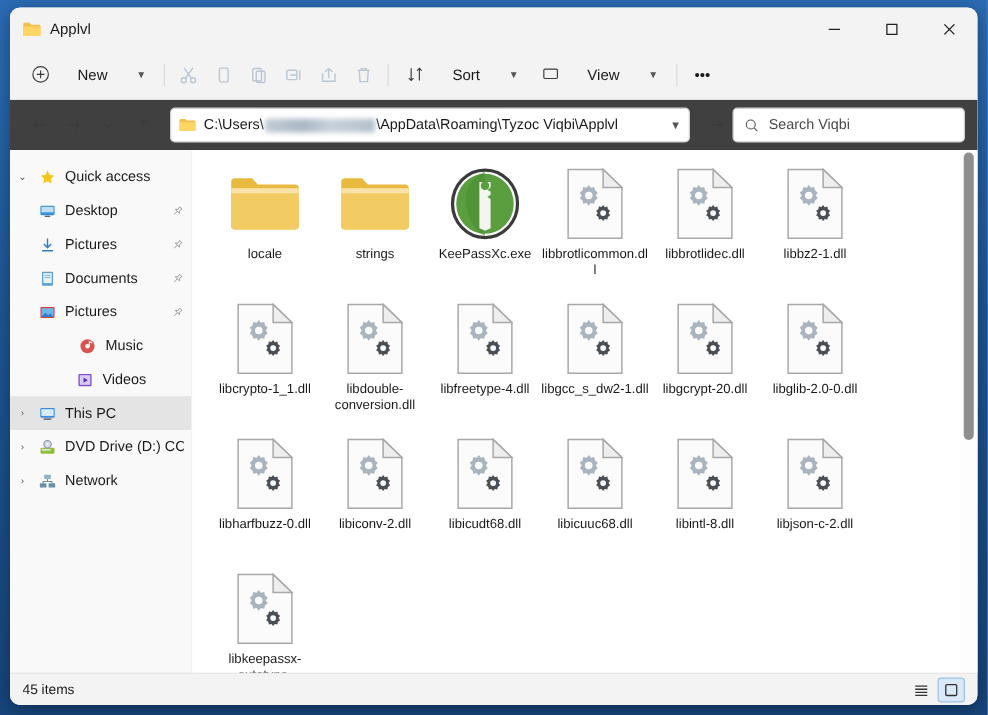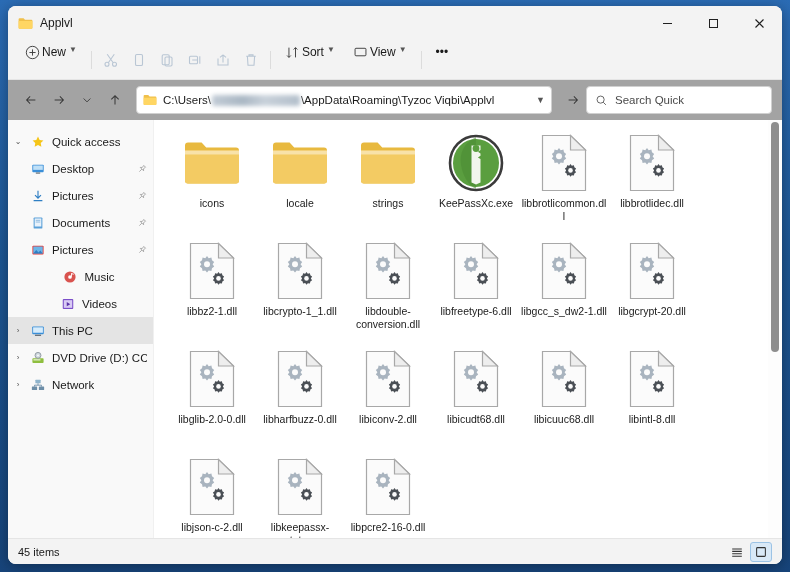--- a/index.html
+++ b/index.html
@@ -73,35 +73,35 @@
   
   .toolbar {
     height: 40px; flex: none;
     background: #f3f3f3;
     display: flex; align-items: center;
     padding: 0 8px;
     border-bottom: 1px solid #e5e5e5;
   }
   .tb-btn {
     height: 30px; border-radius: 4px;
-    display: flex; align-items: flex-start; gap: 2px;
+    display: flex; align-items: center; gap: 22px;
     padding: 0 9px; font-size: 12px; color: #1a1a1a;
   }
   .tb-icon {
     width: 28px; height: 30px;
     display: flex; align-items: center; justify-content: center;
     border-radius: 4px;
     color: #b9c6d4;
   }
   .tb-sep { width: 1px; height: 18px; background: #dcdcdc; margin: 0 5px; }
   .chev { font-size: 8px; color: #555; margin-left: 1px; }
   
   .navrow {
     height: 40px; flex: none;
-    background: #a3a3a3;
+    background: #404040;
     display: flex; align-items: center;
     padding: 0 10px; gap: 2px;
   }
   .nav-btn {
     width: 26px; height: 26px; border-radius: 4px;
     display: flex; align-items: center; justify-content: center;
     color: #3b3b3b; font-size: 14px;
   }
   .addr {
     flex: 1; height: 28px; margin: 0 8px 0 6px;
@@ -358,21 +358,21 @@
           </svg>
       </div>
 
       <div class="search">
         <span>
           <svg width="13" height="13" viewBox="0 0 16 16" stroke="#555" fill="none" stroke-width="1.1">
             <circle cx="6.9" cy="6.9" r="4.4"></circle>
               <path d="M10.2 10.2l3.2 3.2"></path>
           </svg>
         </span>
-        <span class="search-ph">Search Quick</span>
+        <span class="search-ph">Search Viqbi</span>
       </div>
     </div>
 
     <div class="body">
       <div class="sidebar" id="sidebar">
           <div class="nav-item">
             <span class="twisty">⌄</span>
             <span class="ni-icon">
               <svg width="14" height="14" viewBox="0 0 16 16">
                 <path d="M8 1.6l1.9 4 4.3.6-3.1 3 .75 4.3L8 11.5l-3.85 2 .75-4.3-3.1-3 4.3-.6z" fill="#f5c518"></path>
@@ -494,30 +494,20 @@
                 <rect x="9" y="9.8" width="6" height="4" rx=".6" fill="#6d8ea8"></rect>
                 <rect x="5" y="2" width="6" height="4" rx=".6" fill="#8fb4cc"></rect>
                 <path d="M8 6v2.2M4 9.8V8.2h8v1.6" stroke="#6d8ea8" fill="none" stroke-width="1"></path>
               </svg>
             </span>
             <span class="ni-label">Network</span>
           </div>
         </div>
       <div class="files">
         <div class="files-inner" id="filegrid">
-            <div class="tile">
-              <div class="tile-icon">
-                <svg width="58" height="50" viewBox="0 0 58 50">
-                  <path d="M2 7.5a3 3 0 0 1 3-3h13.6l4.6 5H53a3 3 0 0 1 3 3v30a3 3 0 0 1-3 3H5a3 3 0 0 1-3-3z" fill="#e8b93f"></path>
-                  <path d="M2 12.5h54v30a3 3 0 0 1-3 3H5a3 3 0 0 1-3-3z" fill="#f3cb63"></path>
-                  <path d="M2 12.5h54v4H2z" fill="#fff" opacity=".45"></path>
-                </svg>
-              </div>
-              <div class="tile-name">icons</div>
-            </div>
             <div class="tile">
               <div class="tile-icon">
                 <svg width="58" height="50" viewBox="0 0 58 50">
                   <path d="M2 7.5a3 3 0 0 1 3-3h13.6l4.6 5H53a3 3 0 0 1 3 3v30a3 3 0 0 1-3 3H5a3 3 0 0 1-3-3z" fill="#e8b93f"></path>
                   <path d="M2 12.5h54v30a3 3 0 0 1-3 3H5a3 3 0 0 1-3-3z" fill="#f3cb63"></path>
                   <path d="M2 12.5h54v4H2z" fill="#fff" opacity=".45"></path>
                 </svg>
               </div>
               <div class="tile-name">locale</div>
             </div>
@@ -636,21 +626,21 @@
                   <g transform="translate(7,14)">
                     <path d="M11 0l1.7 2.2 2.7-.6.6 2.7L18.2 6l-1.6 2.3 1.6 2.3-2.2 1.7-.6 2.7-2.7-.6L11 16.6 9.3 14.4l-2.7.6-.6-2.7L3.8 10.6 5.4 8.3 3.8 6l2.2-1.7.6-2.7 2.7.6z" fill="#a9b4bf"></path>
                     <circle cx="11" cy="8.3" r="3" fill="#fbfbfb"></circle>
                   </g>
                   <g transform="translate(21,30)">
                     <path d="M8.5 0l1.3 1.7 2.1-.45.45 2.1L14.1 4.6l-1.25 1.8 1.25 1.8-1.75 1.3-.45 2.1-2.1-.45L8.5 12.8 7.2 11.1l-2.1.45-.45-2.1L2.9 8.2l1.25-1.8L2.9 4.6l1.75-1.3.45-2.1 2.1.45z" fill="#4a4f55"></path>
                     <circle cx="8.5" cy="6.4" r="2.3" fill="#fbfbfb"></circle>
                   </g>
                 </svg>
               </div>
-              <div class="tile-name">libfreetype-6.dll</div>
+              <div class="tile-name">libfreetype-4.dll</div>
             </div>
             <div class="tile">
               <div class="tile-icon">
                 <svg width="46" height="58" viewBox="0 0 46 58">
                   <path d="M1.5 1.5h28L44.5 16v40.5h-43z" fill="#fbfbfb" stroke="#a8a8a8" stroke-width="1.2"></path>
                   <path d="M29.5 1.5L44.5 16H29.5z" fill="#eeeeee" stroke="#a8a8a8" stroke-width="1.2"></path>
                   <g transform="translate(7,14)">
                     <path d="M11 0l1.7 2.2 2.7-.6.6 2.7L18.2 6l-1.6 2.3 1.6 2.3-2.2 1.7-.6 2.7-2.7-.6L11 16.6 9.3 14.4l-2.7.6-.6-2.7L3.8 10.6 5.4 8.3 3.8 6l2.2-1.7.6-2.7 2.7.6z" fill="#a9b4bf"></path>
                     <circle cx="11" cy="8.3" r="3" fill="#fbfbfb"></circle>
                   </g>
@@ -807,37 +797,20 @@
                     <path d="M11 0l1.7 2.2 2.7-.6.6 2.7L18.2 6l-1.6 2.3 1.6 2.3-2.2 1.7-.6 2.7-2.7-.6L11 16.6 9.3 14.4l-2.7.6-.6-2.7L3.8 10.6 5.4 8.3 3.8 6l2.2-1.7.6-2.7 2.7.6z" fill="#a9b4bf"></path>
                     <circle cx="11" cy="8.3" r="3" fill="#fbfbfb"></circle>
                   </g>
                   <g transform="translate(21,30)">
                     <path d="M8.5 0l1.3 1.7 2.1-.45.45 2.1L14.1 4.6l-1.25 1.8 1.25 1.8-1.75 1.3-.45 2.1-2.1-.45L8.5 12.8 7.2 11.1l-2.1.45-.45-2.1L2.9 8.2l1.25-1.8L2.9 4.6l1.75-1.3.45-2.1 2.1.45z" fill="#4a4f55"></path>
                     <circle cx="8.5" cy="6.4" r="2.3" fill="#fbfbfb"></circle>
                   </g>
                 </svg>
               </div>
               <div class="tile-name">libkeepassx-autotype-windows.dll</div>
-            </div>
-            <div class="tile">
-              <div class="tile-icon">
-                <svg width="46" height="58" viewBox="0 0 46 58">
-                  <path d="M1.5 1.5h28L44.5 16v40.5h-43z" fill="#fbfbfb" stroke="#a8a8a8" stroke-width="1.2"></path>
-                  <path d="M29.5 1.5L44.5 16H29.5z" fill="#eeeeee" stroke="#a8a8a8" stroke-width="1.2"></path>
-                  <g transform="translate(7,14)">
-                    <path d="M11 0l1.7 2.2 2.7-.6.6 2.7L18.2 6l-1.6 2.3 1.6 2.3-2.2 1.7-.6 2.7-2.7-.6L11 16.6 9.3 14.4l-2.7.6-.6-2.7L3.8 10.6 5.4 8.3 3.8 6l2.2-1.7.6-2.7 2.7.6z" fill="#a9b4bf"></path>
-                    <circle cx="11" cy="8.3" r="3" fill="#fbfbfb"></circle>
-                  </g>
-                  <g transform="translate(21,30)">
-                    <path d="M8.5 0l1.3 1.7 2.1-.45.45 2.1L14.1 4.6l-1.25 1.8 1.25 1.8-1.75 1.3-.45 2.1-2.1-.45L8.5 12.8 7.2 11.1l-2.1.45-.45-2.1L2.9 8.2l1.25-1.8L2.9 4.6l1.75-1.3.45-2.1 2.1.45z" fill="#4a4f55"></path>
-                    <circle cx="8.5" cy="6.4" r="2.3" fill="#fbfbfb"></circle>
-                  </g>
-                </svg>
-              </div>
-              <div class="tile-name">libpcre2-16-0.dll</div>
             </div>
           </div>
         <div class="vscroll">
           <div class="vthumb"></div>
         </div>
       </div>
     </div>
 
     <div class="status">
       <span>45 items</span>

